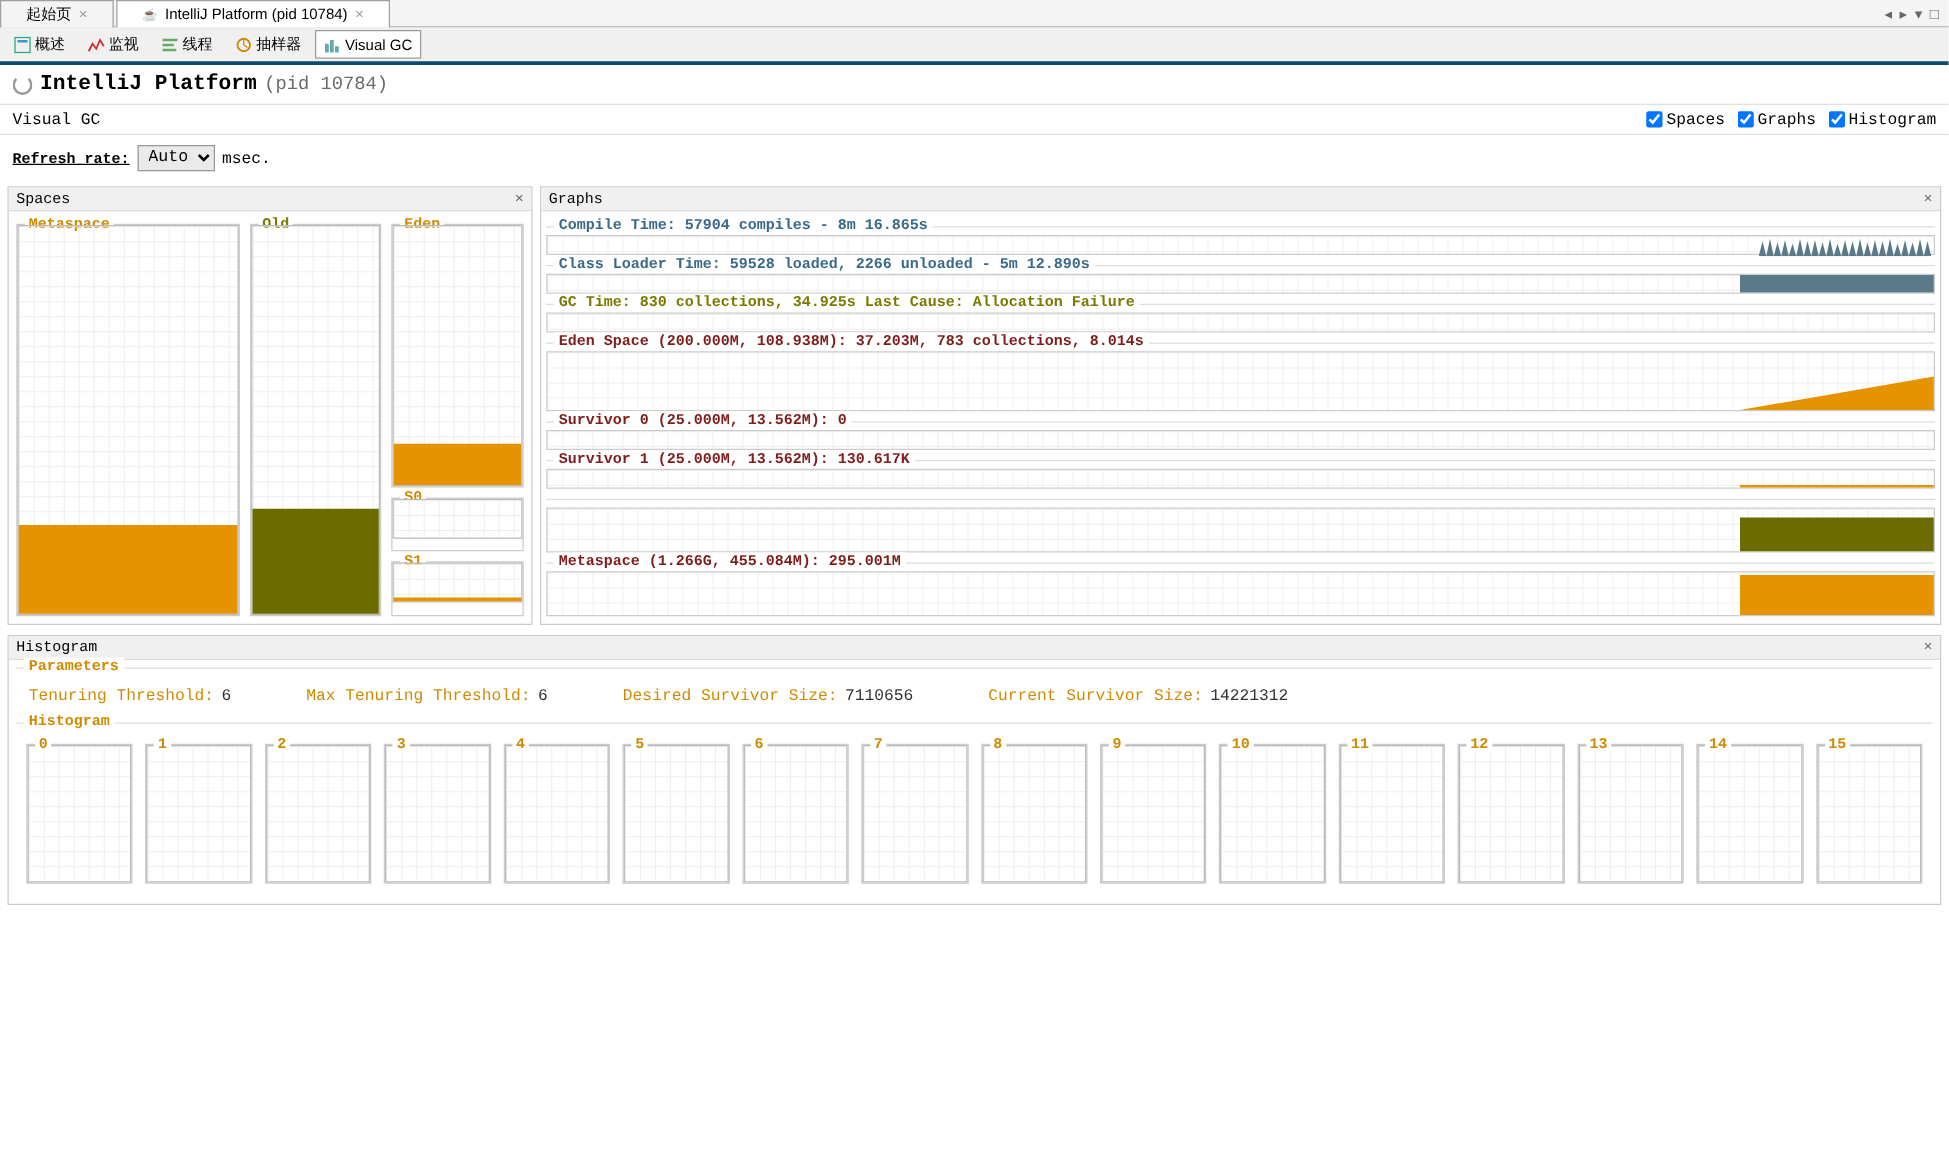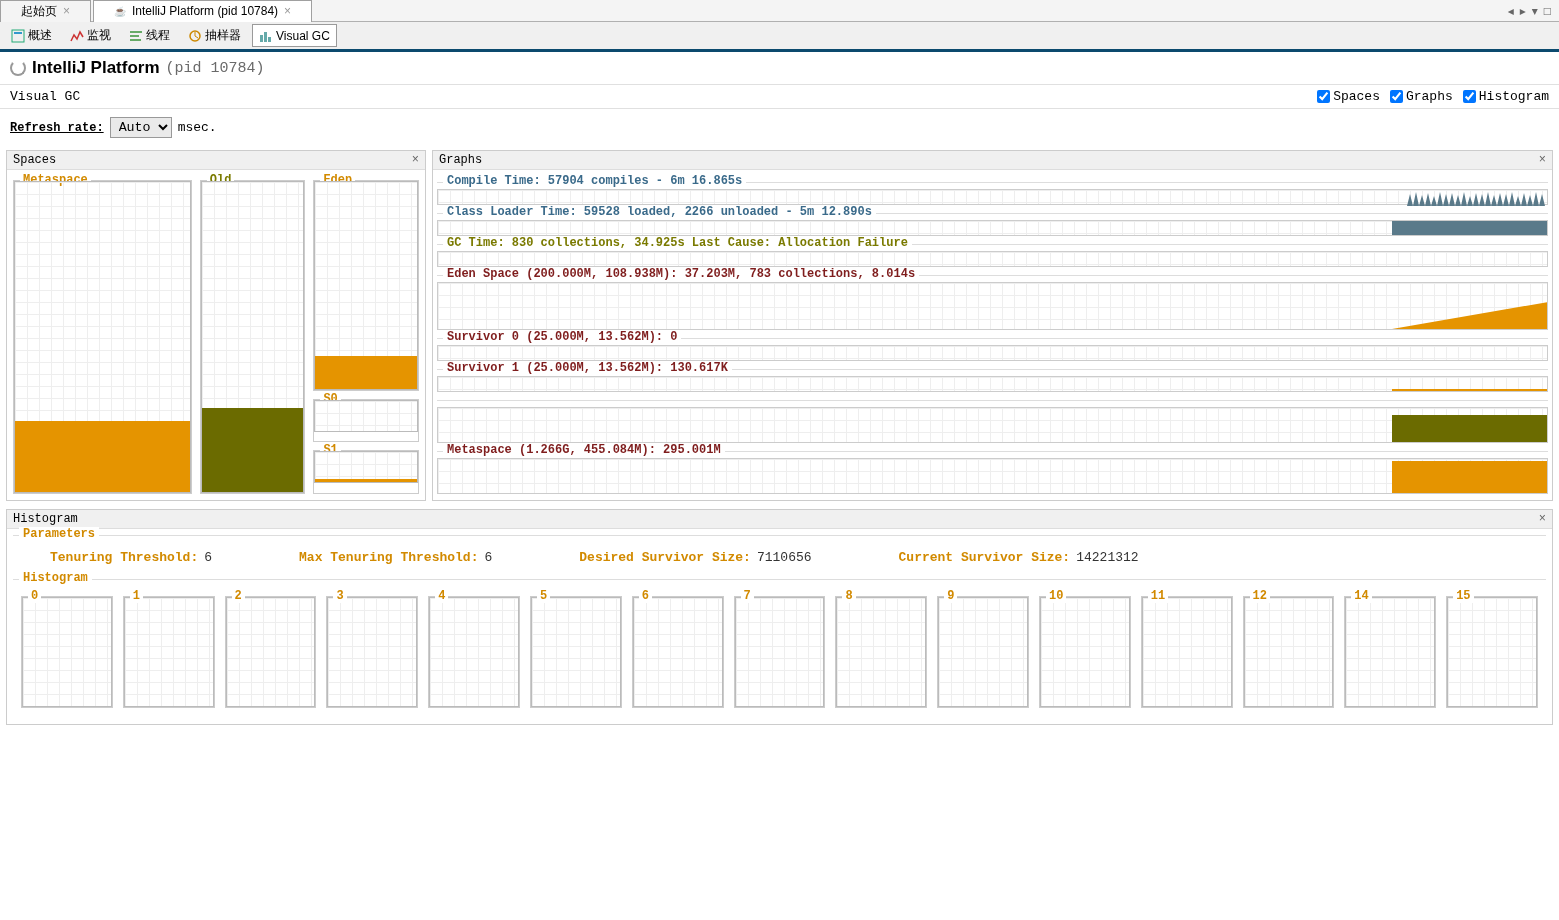--- a/index.html
+++ b/index.html
@@ -17,21 +17,21 @@
 
 
 .toolbar { display: flex; background: #f0f0f0; border-bottom: 3px solid #0c4a6e; padding: 2px 4px; }
 .tbtn { display: flex; align-items: center; padding: 2px 6px; margin-right: 4px; border: 1px solid transparent; cursor: pointer; }
 .tbtn.active { background: #fff; border: 1px solid #9a9a9a; }
 .tbtn-icon { width: 14px; height: 14px; margin-right: 3px; display: inline-block; }
 
 
 .title-row { display: flex; align-items: center; padding: 6px 10px; border-bottom: 1px solid #e0e0e0; }
 .title-row .refresh-icon { width: 16px; height: 16px; margin-right: 6px; border: 2px solid #999; border-radius: 50%; border-top-color: transparent; }
-.title-main { font-family: Liberation Sans, sans-serif; font-size: 17px; font-weight: bold; }
+.title-main { font-family: Liberation Mono, monospace; font-size: 17px; font-weight: bold; }
 .title-sub { font-family: "Courier New", monospace; font-size: 15px; color: #6a6a6a; margin-left: 6px; }
 
 
 .subheader { display: flex; align-items: center; padding: 4px 10px; border-bottom: 1px solid #e0e0e0; }
 .subheader .checks { margin-left: auto; display: flex; gap: 10px; }
 .chk { display: flex; align-items: center; gap: 3px; }
 .chk input { margin: 0; }
 
 
 .refresh-row { display: flex; align-items: center; padding: 8px 10px; }
@@ -75,21 +75,21 @@
 .graph-strip.med { height: 36px; }
 .strip-fill { position: absolute; right: 0; bottom: 0; }
 .strip-fill.olive { background: #6b6b00; }
 .strip-fill.orange { background: #e59400; }
 .strip-fill.steel { background: #5a7a8a; }
 
 
 .histogram-panel { margin: 4px 6px; border: 1px solid #ccc; }
 .params-body { display: flex; gap: 60px; padding: 8px 10px; }
 .param { font-family: "Courier New", monospace; font-size: 13px; }
-.param .k { color: #d28a00; font-weight: bold; margin-left: 27px; }
+.param .k { color: #d28a00; font-weight: normal; }
 .param .v { color: #333; margin-left: 6px; }
 .histo-body { display: flex; gap: 6px; padding: 8px 6px; }
 .histo-cell { flex: 1; }
 .histo-box { border: 1px solid #bbb; height: 110px; background-image: linear-gradient(#eee 1px, transparent 1px), linear-gradient(90deg, #eee 1px, transparent 1px); background-size: 12px 12px; margin-top: 8px; }
 
 
 .bordered { border-top: 1px solid #ddd; margin-top: 8px; position: relative; padding-top: 6px; }
 .bordered .blegend { position: absolute; top: -9px; left: 6px; background: #fff; padding: 0 4px; font-family: "Courier New", monospace; font-size: 12px; font-weight: bold; }
 
 
@@ -236,21 +236,21 @@
   </div>
 
   <div class="panel panel-graphs">
     <div class="panel-header">
       <span>Graphs</span>
       <span class="x">×</span>
     </div>
     <div class="panel-body graphs-body">
 
       <div class="graph-item bordered">
-          <span class="blegend steel graph-title">Compile Time: 57904 compiles - 6m 16.865s</span>
+          <span class="blegend steel graph-title">Compile Time: 57904 compiles - 8m 16.865s</span>
         <div class="graph-strip">
           <svg class="scribble" viewBox="0 0 140 16" preserveAspectRatio="none">
             <polyline fill="#5a7a8a" stroke="none" points="0,16 3,4 6,16 9,2 12,16 15,5 18,16 21,3 24,16 27,6 30,16 33,2 36,16 39,4 42,16 45,3 48,16 51,5 54,16 57,2 60,16 63,6 66,16 69,3 72,16 75,4 78,16 81,2 84,16 87,5 90,16 93,3 96,16 99,4 102,16 105,2 108,16 111,6 114,16 117,3 120,16 123,5 126,16 129,2 132,16 135,4 138,16 140,16"></polyline>
           </svg>
         </div>
       </div>
 
       <div class="graph-item bordered">
           <span class="blegend steel graph-title">Class Loader Time: 59528 loaded, 2266 unloaded - 5m 12.890s</span>
         <div class="graph-strip">
@@ -366,20 +366,24 @@
         </div>
         <div class="histo-cell fset">
           <span class="fset-legend legend-orange">11</span>
           <div class="histo-box" style="margin-top: 0px;"></div>
         </div>
         <div class="histo-cell fset">
           <span class="fset-legend legend-orange">12</span>
           <div class="histo-box" style="margin-top: 0px;"></div>
         </div>
         <div class="histo-cell fset">
+          <span class="fset-legend legend-orange">13</span>
+          <div class="histo-box" style="margin-top: 0px;"></div>
+        </div>
+        <div class="histo-cell fset">
           <span class="fset-legend legend-orange">14</span>
           <div class="histo-box" style="margin-top: 0px;"></div>
         </div>
         <div class="histo-cell fset">
           <span class="fset-legend legend-orange">15</span>
           <div class="histo-box" style="margin-top: 0px;"></div>
         </div>
       </div>
   </div>
 </div>

